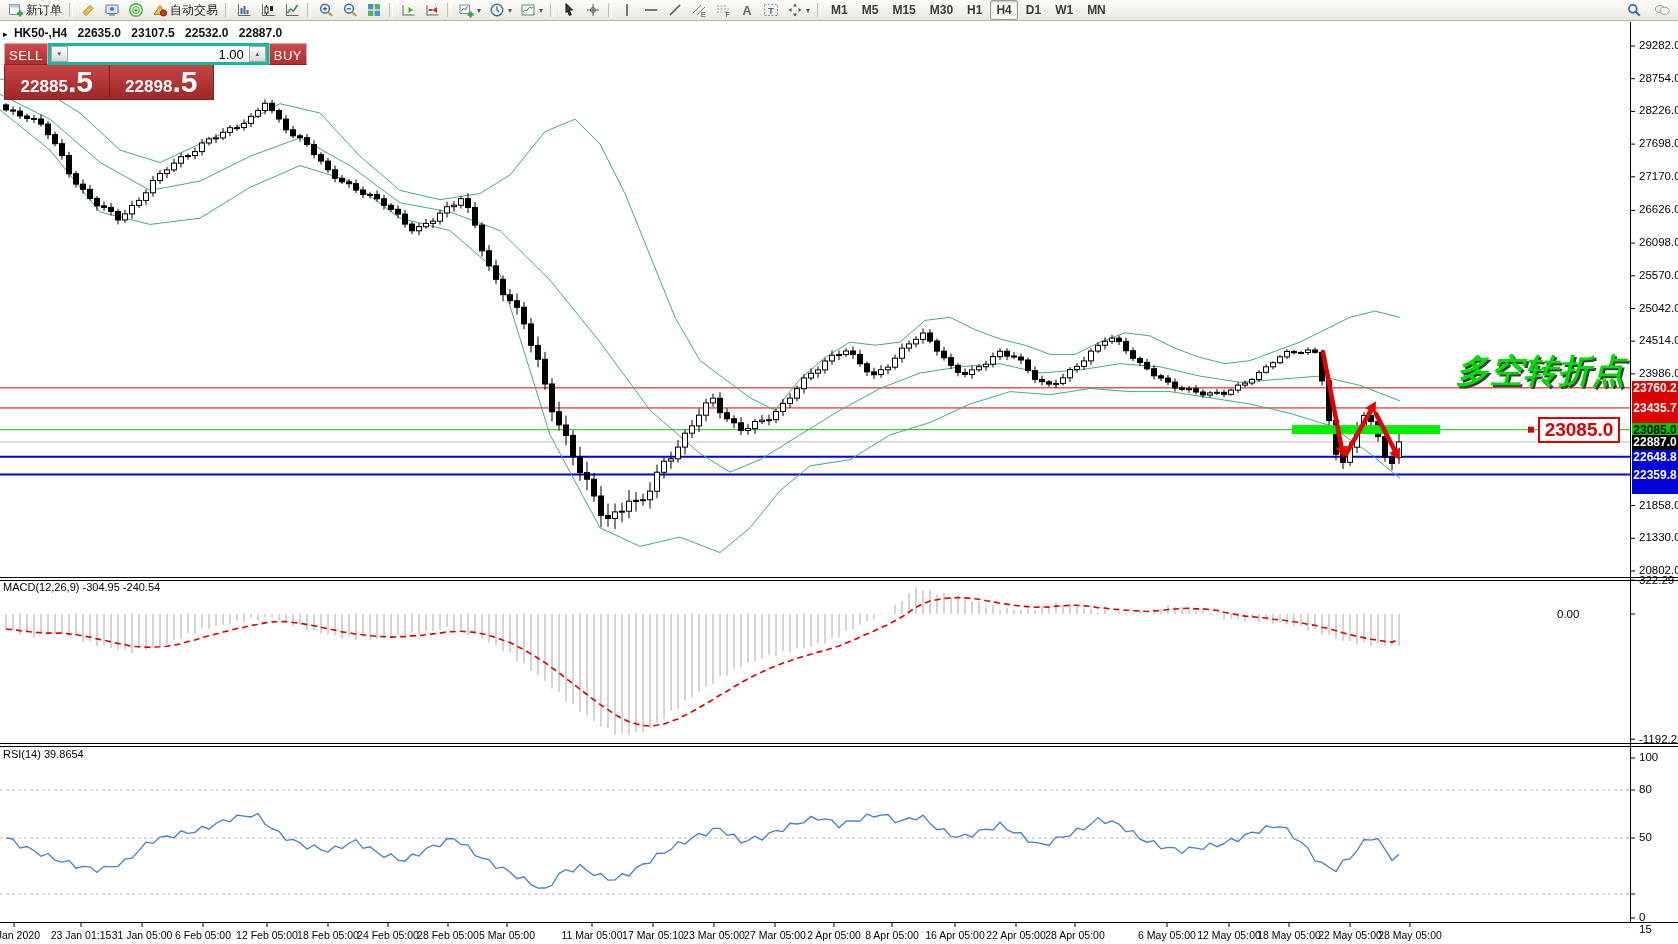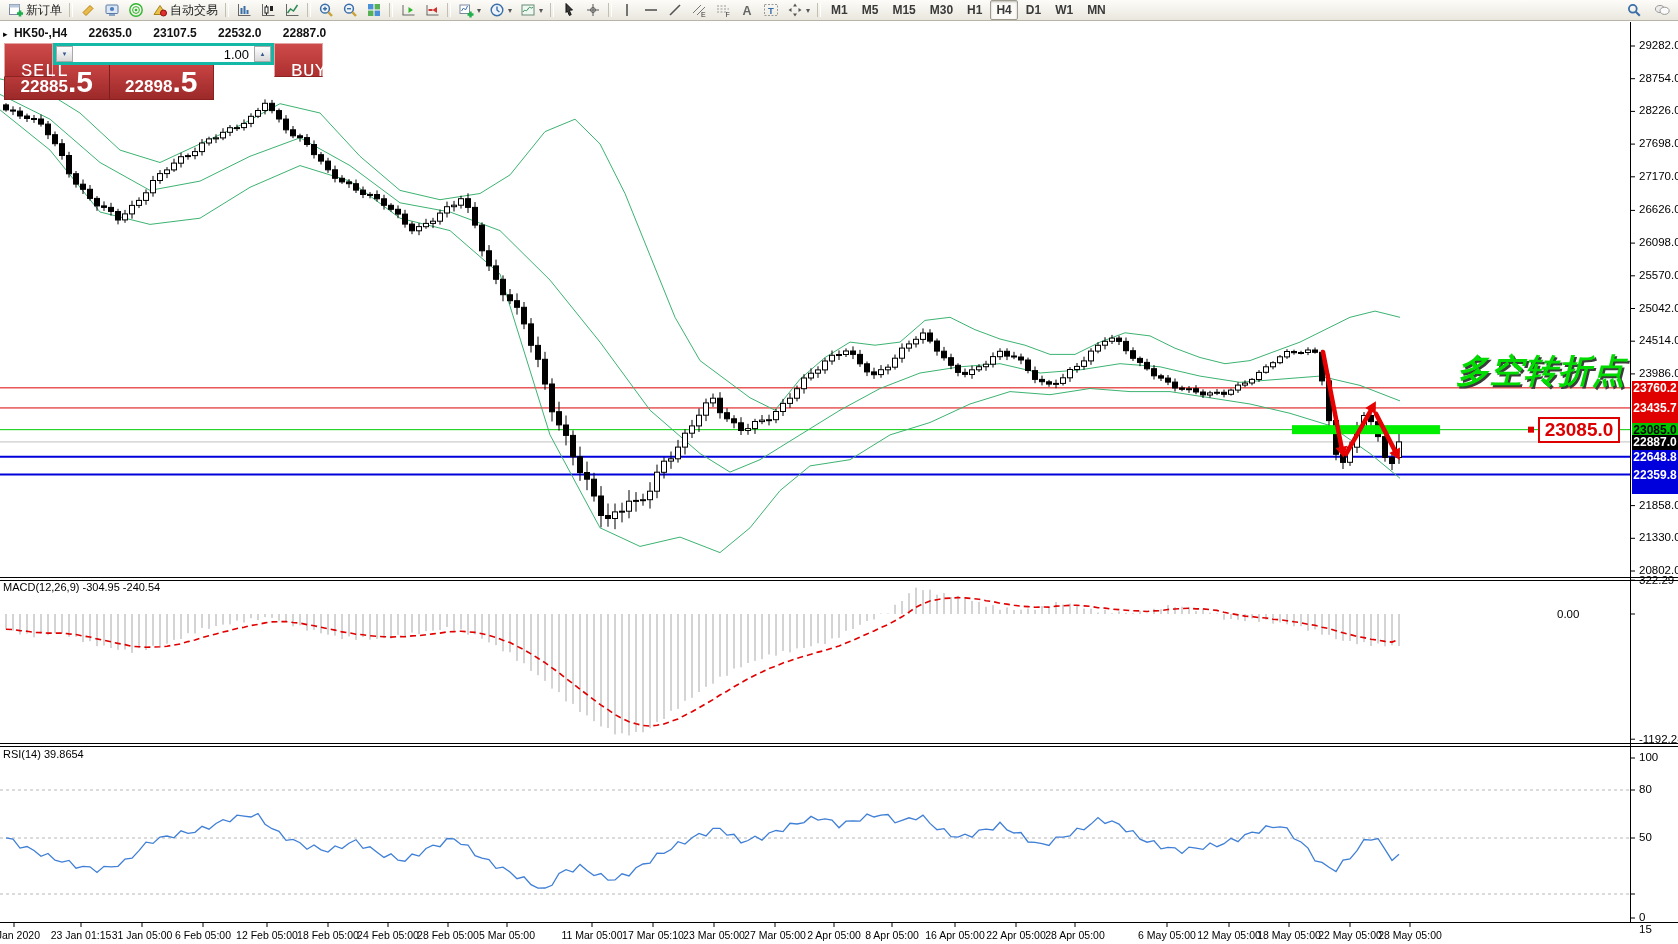--- a/index.html
+++ b/index.html
@@ -13,27 +13,27 @@
         border-radius:2px;font-size:12px;color:#222;white-space:nowrap;cursor:default}
   .tbtn svg{display:block}
   .tsep{width:2px;height:14px;border-left:1px solid #c3c0b2;border-right:1px solid #fff;margin:0 3px}
   .drop{font-size:8px;color:#555;margin-left:1px}
   .tf{font-size:12px;font-weight:bold;color:#3a3a3a;padding:2px 5px;margin:0 1px;border:1px solid transparent;border-radius:2px}
   .tf.active{background:#fbfaf6;border:1px solid #a09d90;box-shadow:inset 0 1px 2px rgba(0,0,0,.25)}
   #tb-right{margin-left:auto;display:flex;align-items:center;gap:4px}
   
   #chart-title{position:absolute;left:3px;top:26px;z-index:6;font-size:12px;font-weight:600;color:#111;white-space:nowrap}
   #chart-title .tri{font-size:9px;margin-right:3px;color:#000}
-  #chart-title span.num{margin-left:18px}
+  #chart-title span.num{margin-left:7px}
   
   #trade-panel{position:absolute;left:4px;top:43px;width:210px;z-index:20;user-select:none}
   .tp-top{display:flex;height:22px}
   .tp-sell,.tp-buy{width:49px;background:linear-gradient(#cf4b4b,#ad2f2f);color:#fff;
-        border:1px solid #e6a5a5;border-bottom-color:#8d2222;font-size:19px;padding:16px;
-        font-family:Liberation Mono, monospace;letter-spacing:.5px}
+        border:1px solid #e6a5a5;border-bottom-color:#8d2222;font-size:13px;padding:4px;
+        font-family:Liberation Sans, sans-serif;letter-spacing:.5px}
   .tp-vol{flex:1;display:flex;background:#fff;border:3px solid #14b8a6;box-sizing:border-box}
   .tp-dn,.tp-up{width:17px;background:linear-gradient(#ffffff,#d8d8d8);border:1px solid #a8a8a8;
         font-size:7px;color:#35598c;padding:0}
   .tp-input{flex:1;border:0;outline:none;text-align:right;font-size:13px;padding:0 5px 0 0;min-width:0;
         font-family:inherit;color:#000}
   .tp-prices{display:flex;height:35px;background:linear-gradient(#c84343,#9c2929);border:1px solid #8a2020;border-top:0;box-sizing:border-box}
   .tp-price{flex:1;color:#fff;display:flex;align-items:baseline;justify-content:center;padding-top:1px;overflow:hidden}
   .tp-price .whole{font-size:17px;font-weight:700;line-height:32px}
   .tp-price .frac{font-size:30px;font-weight:700;line-height:32px}
   .tp-price+.tp-price{border-left:1px solid #7d1d1d}

